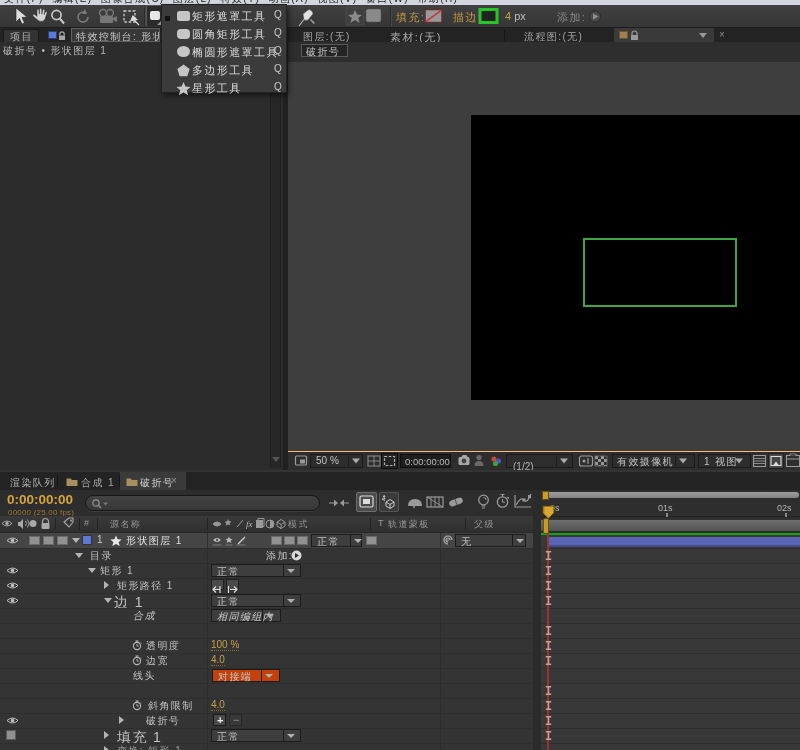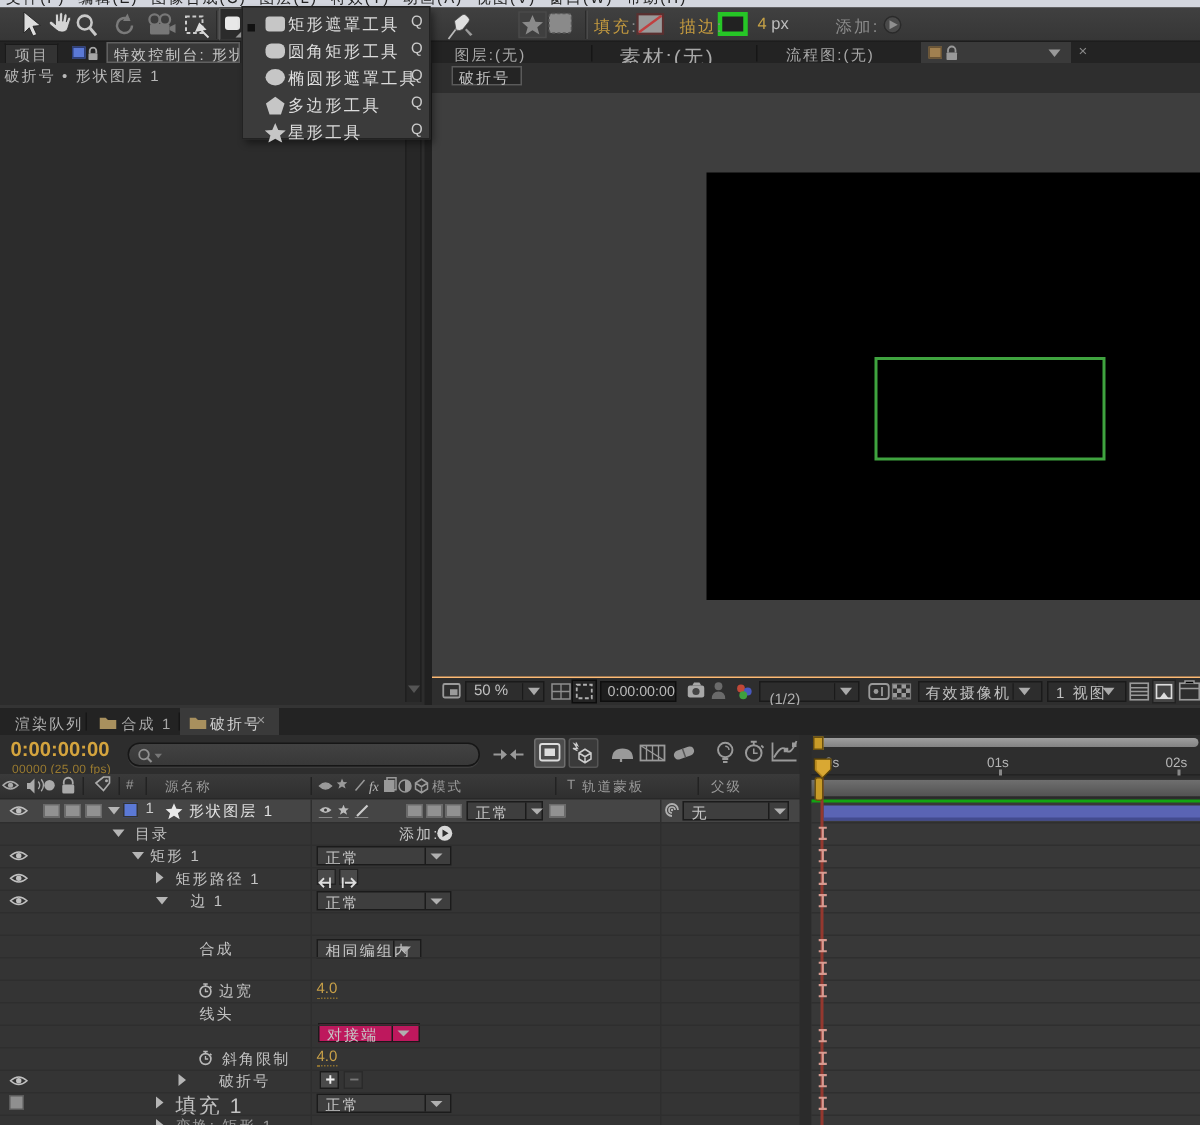--- a/index.html
+++ b/index.html
@@ -96,21 +96,21 @@
  <svg class="abs" style="left:58px;top:3px" width="8" height="10" viewBox="0 0 8 10">
         <path d="M1.8 4.5 V3 a2.2 2.2 0 0 1 4.4 0 V4.5" fill="none" stroke="#a5a5a5" stroke-width="1.2"></path>
         <rect x="1" y="4.5" width="6" height="4.5" rx="0.5" fill="#a5a5a5"></rect>
       </svg>
  <div class="abs" style="left:71px;top:0;width:89px;height:14px;background:#383838;border:1px solid #606060;overflow:hidden">
    <div class="tx" style="left:4px;top:1px;font-size:10px;color:#c8c8c8">特效控制台: 形状图</div>
  </div>
  <div class="abs" style="left:394px;top:2px;width:1px;height:11px;background:#161616"></div>
  <div class="abs" style="left:504px;top:2px;width:1px;height:11px;background:#161616"></div>
  <div class="tx" style="left:303px;top:2px;font-size:10px;color:#a8a8a8">图层:(无)</div>
- <div class="tx" style="left:413px;top:2px;font-size:14px;color:#a8a8a8">素材:(无)</div>
+ <div class="tx" style="left:390px;top:2px;font-size:11px;color:#a8a8a8">素材:(无)</div>
  <div class="tx" style="left:524px;top:2px;font-size:10px;color:#a8a8a8">流程图:(无)</div>
  <div class="abs" style="left:614px;top:0;width:100px;height:14px;background:#3a3a3a"></div>
  <div class="abs" style="left:619px;top:3px;width:9px;height:8px;background:#a08050;border:1px solid #6a5435"></div>
  <svg class="abs" style="left:630px;top:2px" width="9" height="11" viewBox="0 0 9 11">
         <path d="M2 5 V3.5 a2.5 2.5 0 0 1 5 0 V5" fill="none" stroke="#999" stroke-width="1.2"></path>
         <rect x="1" y="5" width="7" height="5" rx="0.5" fill="#999"></rect>
       </svg>
  <div class="tx" style="left:641px;top:14px;font-size:14px;color:#c8c8c8">合成:破折号</div>
  <div class="abs" style="left:699px;top:5px;width:0;height:0;border-left:4px solid transparent;border-right:4px solid transparent;border-top:5px solid #999"></div>
  <div class="tx" style="left:719px;top:1px;font-size:10px;color:#8a8a8a">×</div>
@@ -419,47 +419,56 @@
           <div class="abs" style="left:226px;top:1px;width:13px;height:11px;background:#4a4a4a;border:1px solid #222"><svg width="11" height="9" viewBox="0 0 11 9">
               <path d="M3 4.5 h7 M7 1.5 L10 4.5 L7 7.5 M1.5 1 v7" stroke="#ddd" stroke-width="1.2" fill="none"></path>
             </svg></div>
         </div>
   <div class="abs" style="left:0;top:60px;width:533px;height:15px;">
           <svg class="abs" style="left:6px;top:3px" width="13" height="9" viewBox="0 0 13 9">
             <path d="M1 4.5 Q6.5 -0.5 12 4.5 Q6.5 9.5 1 4.5 Z" fill="none" stroke="#c0c0c0" stroke-width="1"></path>
             <circle cx="6.5" cy="4.5" r="1.8" fill="#c0c0c0"></circle>
           </svg>
           <div class="abs" style="left:104px;top:5px;width:0;height:0;border-left:4px solid transparent;border-right:4px solid transparent;border-top:5px solid #b5b5b5"></div>
-          <div class="tx" style="left:127px;top:1px;font-size:10px;color:#c2c2c2">边 1</div>
+          <div class="tx" style="left:114px;top:1px;font-size:14px;color:#c2c2c2">边 1</div>
           <div class="abs" style="left:211px;top:1px;width:90px;height:13px;background:#3e3e3e;border:1px solid #1b1b1b">
             <div class="tx" style="left:5px;top:0;font-size:10px;color:#c6c6c6">正常</div>
             <div class="abs" style="left:71px;top:0;width:1px;height:11px;background:#1b1b1b"></div>
             <div class="abs" style="left:75px;top:4px;width:0;height:0;border-left:4px solid transparent;border-right:4px solid transparent;border-top:4px solid #b0b0b0"></div>
           </div>
         </div>
-  <div class="abs" style="left:0;top:92px;width:533px;height:15px;">
+  <div class="abs" style="left:0;top:75px;width:533px;height:15px;font-style:italic;">
           <div class="tx" style="left:133px;top:1px;font-size:10px;color:#c2c2c2">合成</div>
           <div class="abs" style="left:211px;top:1px;width:70px;height:13px;background:#3e3e3e;border:1px solid #1b1b1b">
             <div class="tx" style="left:5px;top:0;font-size:10px;color:#c6c6c6">相同编组内</div>
             <div class="abs" style="left:50px;top:0;width:1px;height:11px;background:#1b1b1b"></div>
             <div class="abs" style="left:54px;top:4px;width:0;height:0;border-left:4px solid transparent;border-right:4px solid transparent;border-top:4px solid #b0b0b0"></div>
           </div>
         </div>
+  <div class="abs" style="left:0;top:105px;width:533px;height:15px;">
+          <svg class="abs" style="left:132px;top:2px" width="10" height="11" viewBox="0 0 10 11">
+            <circle cx="5" cy="6" r="3.6" fill="none" stroke="#b8b8b8" stroke-width="1.1"></circle>
+            <path d="M3.5 1 h3 M5 1 v1.5 M8 2.5 l1 1" stroke="#b8b8b8" stroke-width="1"></path>
+            <path d="M5 4 v2 h1.8" stroke="#b8b8b8" stroke-width="0.9" fill="none"></path>
+          </svg>
+          <div class="tx" style="left:146px;top:1px;font-size:10px;color:#c2c2c2">透明度</div>
+          <div class="tx" style="left:211px;top:1px;font-size:10px;color:#c8a048;letter-spacing:0;border-bottom:1px dotted #8a6f30">100 %</div>
+        </div>
   <div class="abs" style="left:0;top:120px;width:533px;height:15px;">
           <svg class="abs" style="left:132px;top:2px" width="10" height="11" viewBox="0 0 10 11">
             <circle cx="5" cy="6" r="3.6" fill="none" stroke="#b8b8b8" stroke-width="1.1"></circle>
             <path d="M3.5 1 h3 M5 1 v1.5 M8 2.5 l1 1" stroke="#b8b8b8" stroke-width="1"></path>
             <path d="M5 4 v2 h1.8" stroke="#b8b8b8" stroke-width="0.9" fill="none"></path>
           </svg>
           <div class="tx" style="left:146px;top:1px;font-size:10px;color:#c2c2c2">边宽</div>
           <div class="tx" style="left:211px;top:1px;font-size:10px;color:#c8a048;letter-spacing:0;border-bottom:1px dotted #8a6f30">4.0</div>
         </div>
   <div class="abs" style="left:0;top:135px;width:533px;height:15px;">
           <div class="tx" style="left:133px;top:1px;font-size:10px;color:#c2c2c2">线头</div>
-          <div class="abs" style="left:212px;top:14px;width:68px;height:13px;background:#be185d;border:1px solid #1b1b1b">
+          <div class="abs" style="left:212px;top:1px;width:68px;height:13px;background:#c2410c;border:1px solid #1b1b1b">
             <div class="tx" style="left:5px;top:0;font-size:10px;color:#c6c6c6">对接端</div>
             <div class="abs" style="left:48px;top:0;width:1px;height:11px;background:#1b1b1b"></div>
             <div class="abs" style="left:52px;top:4px;width:0;height:0;border-left:4px solid transparent;border-right:4px solid transparent;border-top:4px solid #b0b0b0"></div>
           </div>
         </div>
   <div class="abs" style="left:0;top:165px;width:533px;height:15px;">
           <svg class="abs" style="left:132px;top:2px" width="10" height="11" viewBox="0 0 10 11">
             <circle cx="5" cy="6" r="3.6" fill="none" stroke="#b8b8b8" stroke-width="1.1"></circle>
             <path d="M3.5 1 h3 M5 1 v1.5 M8 2.5 l1 1" stroke="#b8b8b8" stroke-width="1"></path>
             <path d="M5 4 v2 h1.8" stroke="#b8b8b8" stroke-width="0.9" fill="none"></path>

